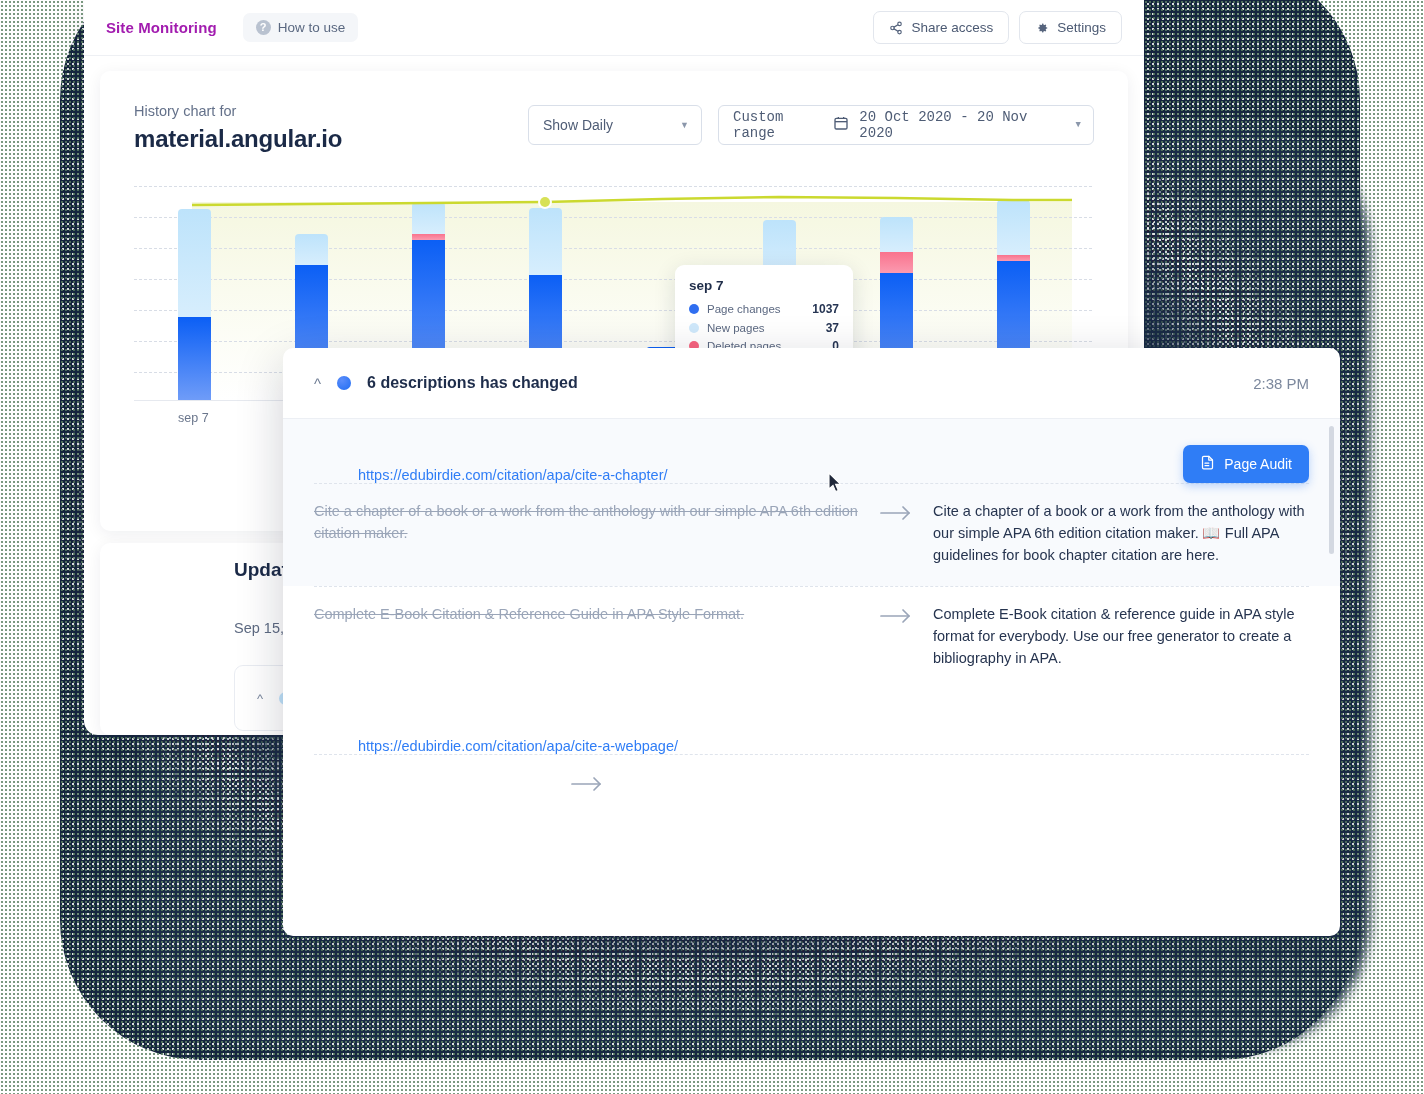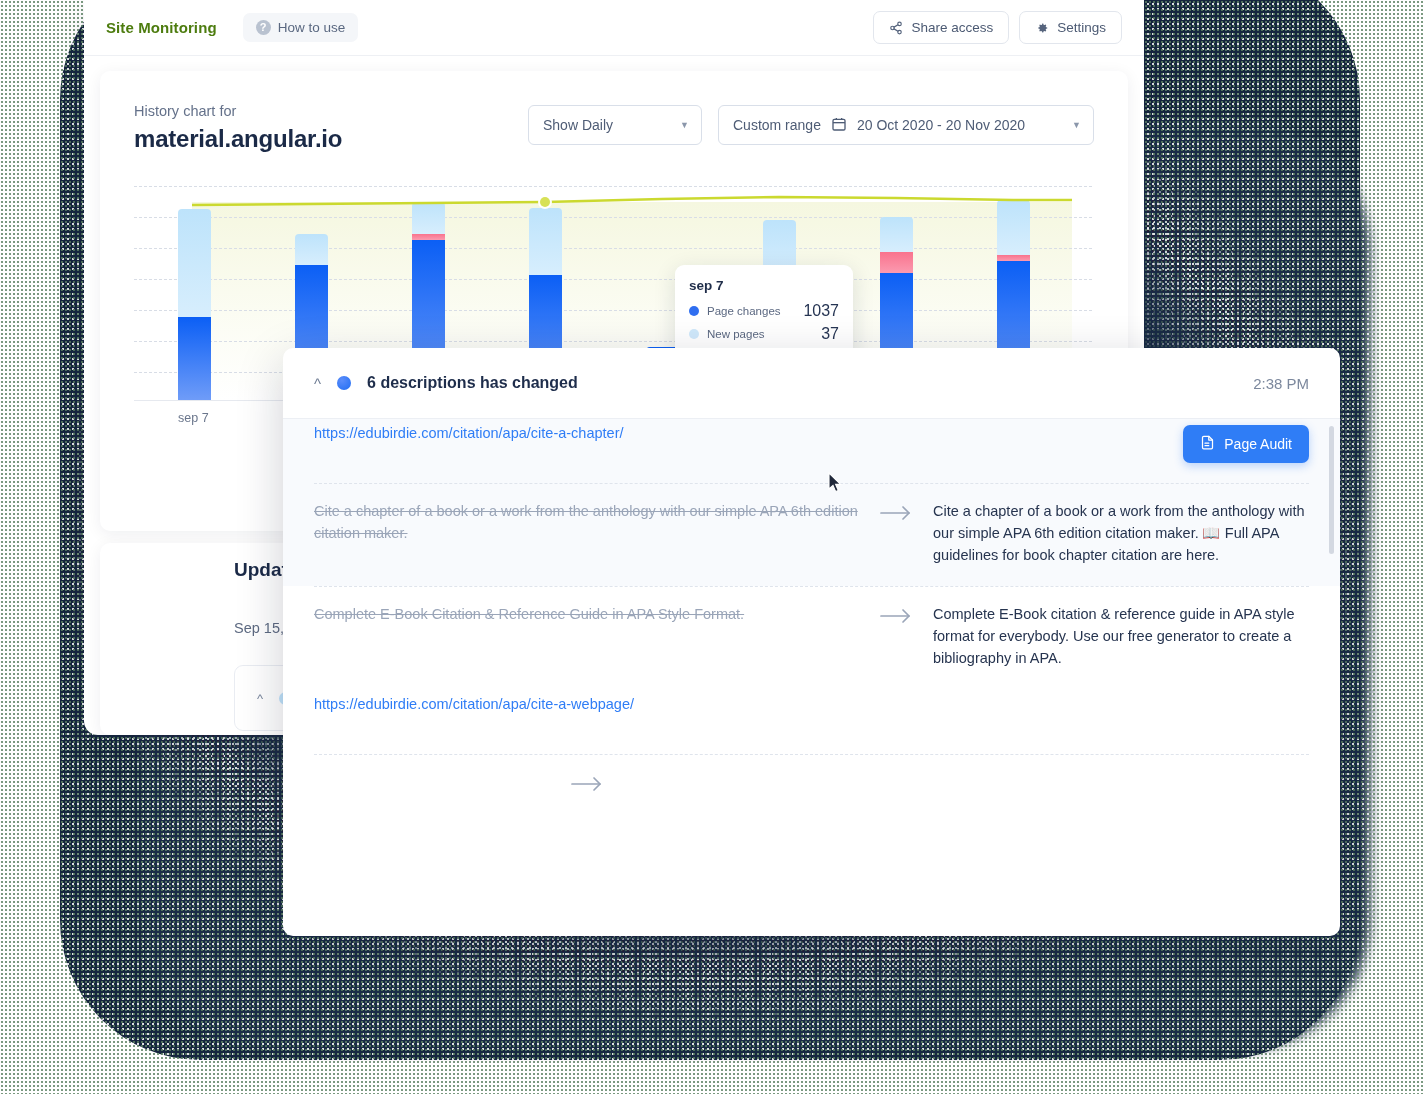--- a/index.html
+++ b/index.html
@@ -49,21 +49,21 @@
   #app-window{
     position:absolute;left:84px;top:0;width:1060px;height:735px;
     background:#fff;border-radius:0 0 14px 14px;
     box-shadow:0 10px 34px rgba(14,22,40,.10);
     overflow:hidden;
   }
   #topbar{
     height:55px;display:flex;align-items:center;
     padding:0 22px;border-bottom:1px solid #eef0f4;background:#fff;
   }
-  .app-title{font-size:15px;font-weight:600;color:#4d7c0f;letter-spacing:.1px;}
+  .app-title{font-size:15px;font-weight:600;color:#a21caf;letter-spacing:.1px;}
   .howto{
     margin-left:26px;display:flex;align-items:center;gap:7px;
     background:#f4f6f9;border-radius:7px;padding:7px 13px;
     font-size:13.5px;color:#5a6880;cursor:pointer;
   }
   .q-icon{
     width:15px;height:15px;border-radius:50%;background:#b9c2d0;color:#fff;
     font-size:11px;line-height:15px;text-align:center;font-weight:700;display:inline-block;
   }
   .topbar-right{margin-left:auto;display:flex;gap:10px;}
@@ -85,21 +85,21 @@
   .chart-title{font-size:24px;font-weight:700;color:#1b2a47;letter-spacing:-.2px;}
   .chart-controls{margin-left:auto;display:flex;gap:16px;align-items:center;padding-bottom:6px;}
   .select-box{
     display:flex;align-items:center;border:1px solid #d9dfe9;border-radius:6px;
     background:#fff;height:38px;padding:0 12px 0 14px;font-size:14px;color:#4e5c75;cursor:pointer;
   }
   .select-box .caret{
     margin-left:auto;padding-left:18px;color:#8b97ab;font-size:9px;
   }
   #select-daily{width:146px;}
-  #select-range{width:348px;gap:10px;}
+  #select-range{width:348px;gap:10px;font-family:Liberation Mono, monospace;}
   .cal-icon{display:block;}
 
   
   #plot{position:absolute;left:34px;top:115px;width:958px;height:215px;}
   .gridline{position:absolute;left:0;right:0;height:0;border-top:1px dashed #d8dde6;}
   .axisline{position:absolute;left:0;right:0;bottom:0;border-top:1px solid #e6e9ef;}
   .area-fill{
     position:absolute;left:58px;right:20px;top:16px;bottom:1px;
     background:linear-gradient(180deg,#f5f7e0 0%, #fbfcf2 55%, #ffffff 100%);
   }
@@ -113,21 +113,21 @@
 
   
   #chart-tooltip{
     position:absolute;left:575px;top:194px;width:150px;
     background:#fff;border-radius:9px;box-shadow:0 6px 22px rgba(22,32,55,.14);
     padding:13px 14px 12px 14px;
   }
   .tt-title{font-size:13.5px;font-weight:700;color:#1f2d49;margin-bottom:9px;}
   .tt-row{display:flex;align-items:center;font-size:11.5px;color:#5b6881;margin:4.5px 0;}
   .tt-dot{width:10px;height:10px;border-radius:50%;margin-right:8px;flex:0 0 auto;}
-  .tt-val{margin-left:auto;font-weight:400;color:#263553;font-size:16px;}
+  .tt-val{margin-left:auto;font-weight:700;color:#263553;font-size:12px;}
 
   
   #updates{position:absolute;left:16px;top:543px;width:1028px;height:192px;
            background:#fff;border-radius:10px;box-shadow:0 3px 16px rgba(20,30,55,.07);}
   .updates-title{position:absolute;left:134px;top:16px;font-size:19px;font-weight:700;color:#1b2a47;}
   .updates-date{position:absolute;left:134px;top:77px;font-size:14.5px;color:#5d6a82;}
   .updates-card{
     position:absolute;left:134px;top:122px;width:820px;height:64px;
     border:1px solid #e9ecf2;border-radius:9px;background:#fff;
     display:flex;align-items:center;padding:0 22px;gap:16px;
@@ -148,21 +148,21 @@
     border-bottom:1px solid #eceff4;
   }
   .panel-head .chev{color:#6e7c93;font-size:15px;cursor:pointer;line-height:1;}
   .dot-blue{width:14px;height:14px;border-radius:50%;
             background:radial-gradient(circle at 35% 30%, #5b8dfb, #1f6df2);}
   .panel-head-title{font-size:16px;font-weight:600;color:#1e2d4b;text-align:center;}
   .panel-time{margin-left:auto;font-size:15px;color:#7c889d;}
 
   .change-group{padding:0 31px;}
   .group-0{background:#f8fafd;}
-  .url-row{display:flex;align-items:flex-start;min-height:58px;padding-top:6px;}
+  .url-row{display:flex;align-items:flex-end;min-height:58px;padding-top:6px;margin-left:44px;}
   .url-link{font-size:14.5px;color:#2f7df6;text-decoration:none;cursor:pointer;}
   .audit-btn{
     margin-left:auto;display:flex;align-items:center;gap:9px;
     background:#2f7df6;color:#fff;border:none;border-radius:7px;
     padding:10px 17px;font-size:14px;cursor:pointer;
     box-shadow:0 3px 10px rgba(47,125,246,.32);
     font-family:"Liberation Sans", sans-serif;
   }
   .diff-row{
     display:grid;grid-template-columns:545px 74px 1fr;

